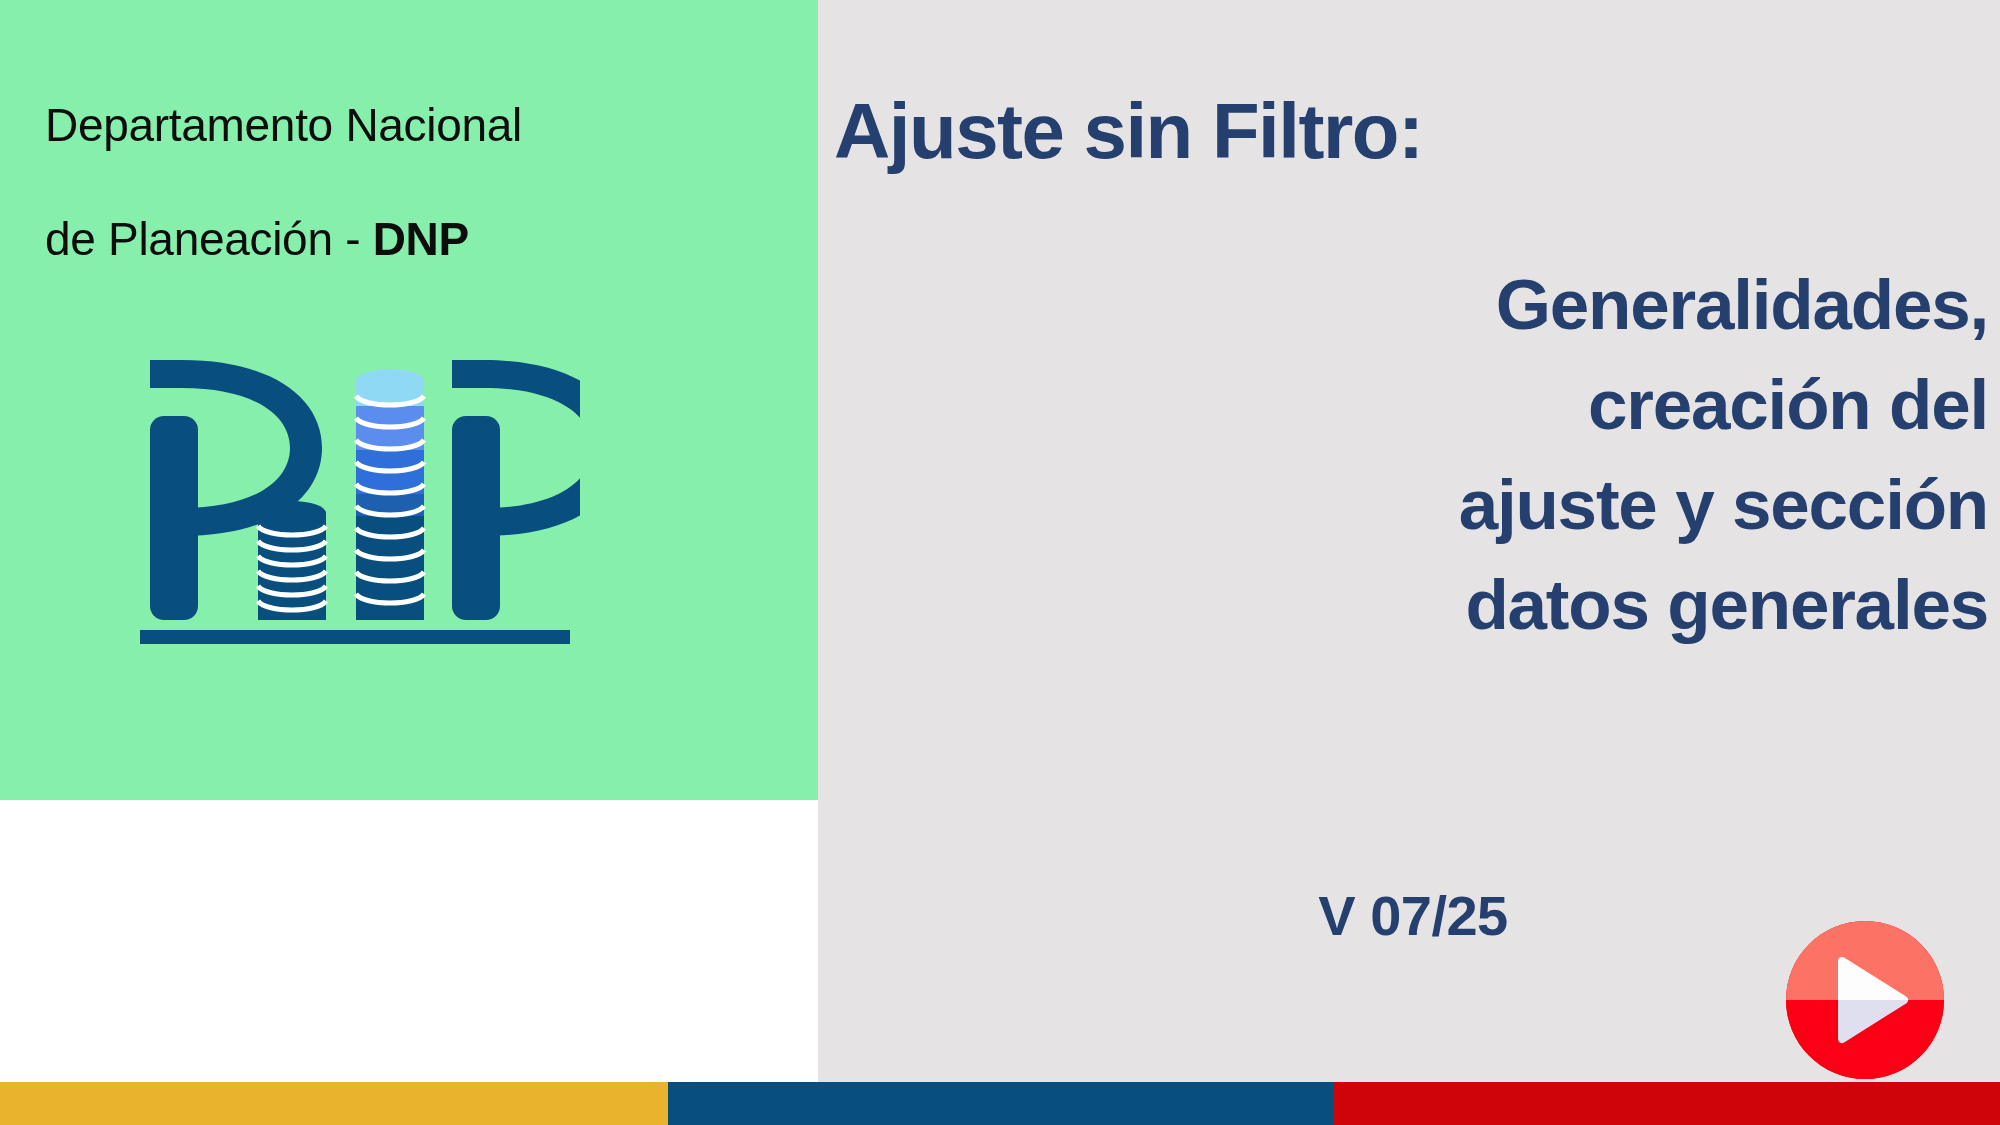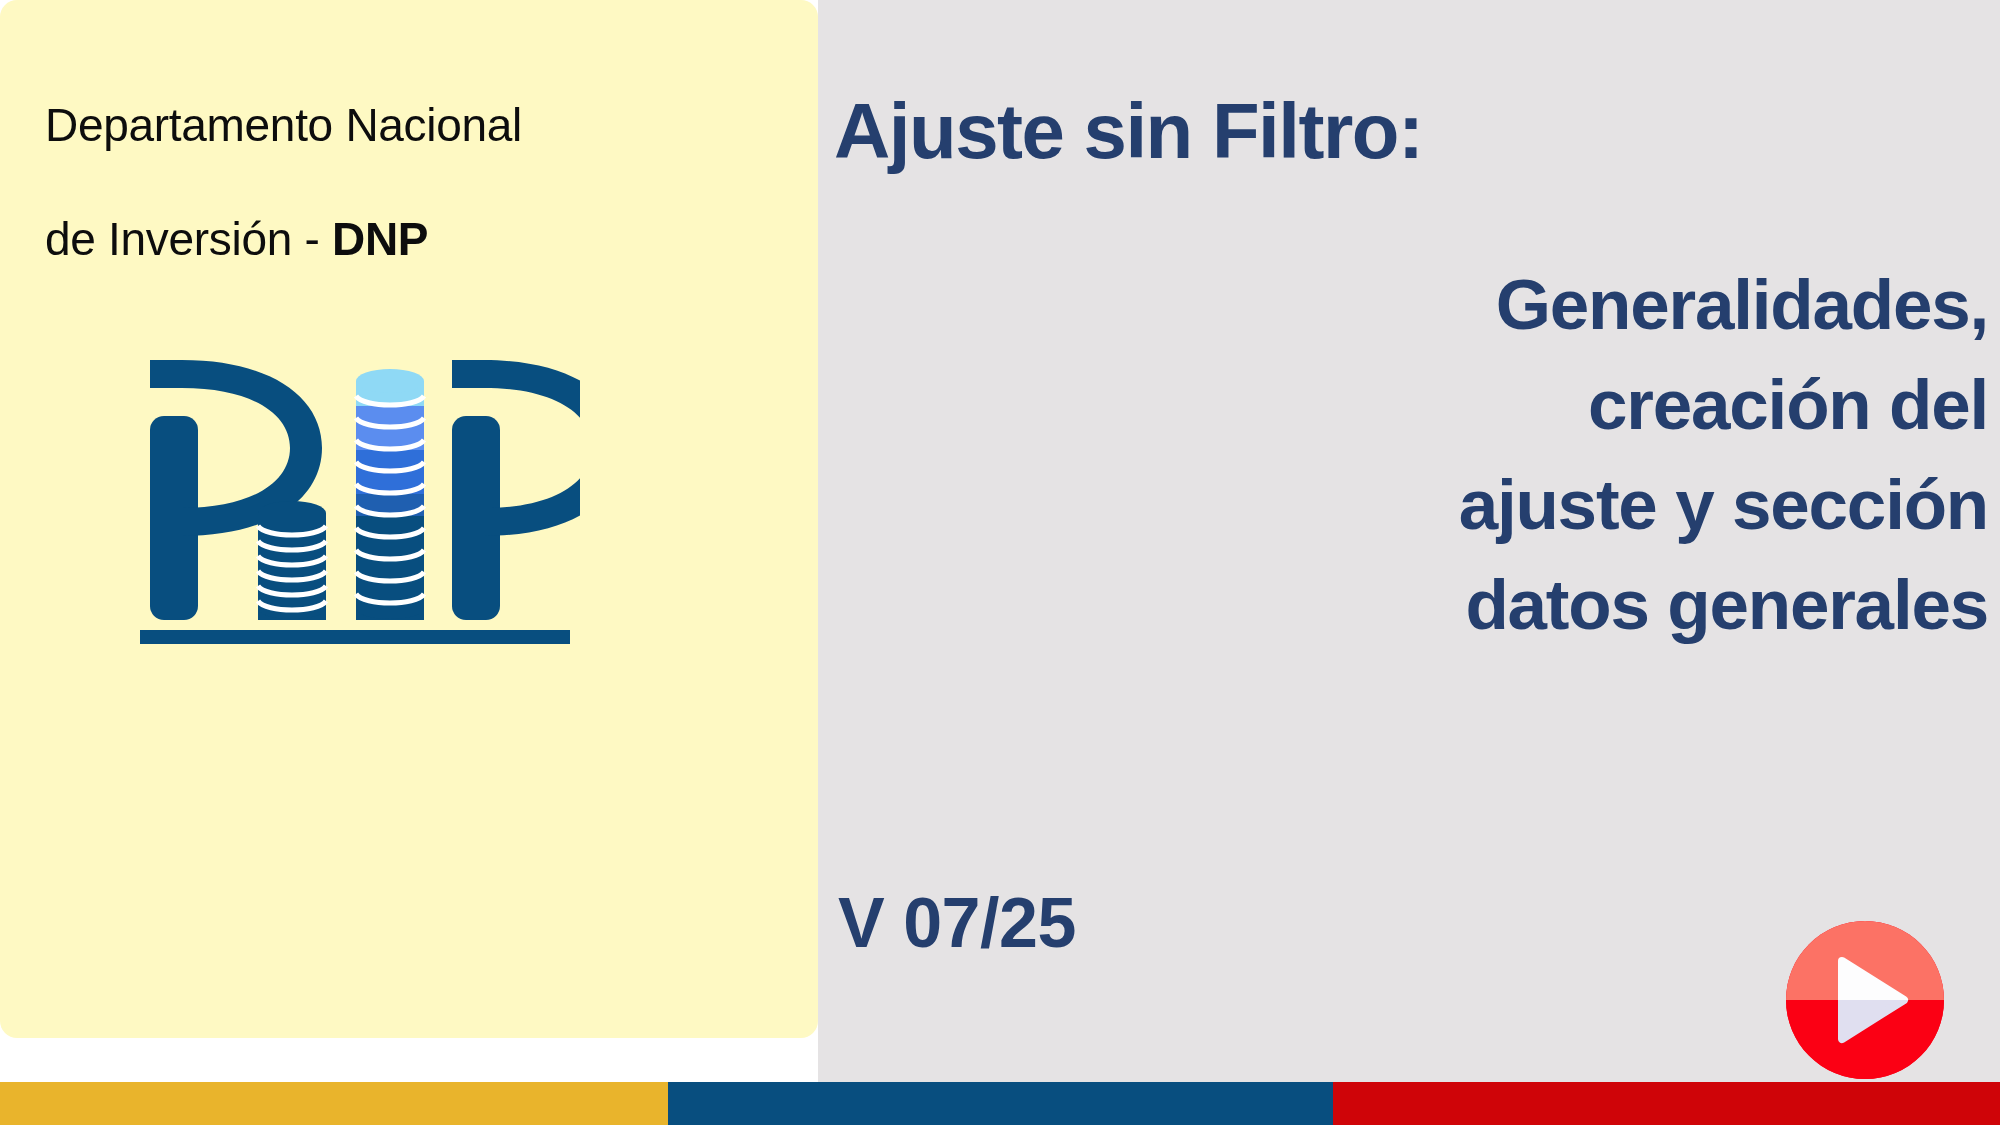--- a/index.html
+++ b/index.html
@@ -21,23 +21,22 @@
     background: #ffffff;
     overflow: hidden;
   }
 
   
   .left-panel {
     position: absolute;
     left: 0;
     top: 0;
     width: 818px;
-    height: 1038px;
-    background: #fef9c3;
-    border-radius: 17px;
+    height: 800px;
+    background: #86efac;
   }
 
   .dnp-heading {
     position: absolute;
     left: 45px;
     top: 40px;
     width: 700px;
     color: #0d0d0d;
     font-family: "Liberation Sans", sans-serif;
     font-size: 46px;
@@ -124,24 +123,25 @@
     line-height: 1.41;
     letter-spacing: -1.2px;
     white-space: pre-line;
   }
 
   .title-version {
     position: absolute;
     left: 20px;
     top: 888px;
     width: 1150px;
+    text-align: center;
     color: #253f6e;
     font-family: "Liberation Sans", sans-serif;
     font-weight: 700;
-    font-size: 70px;
+    font-size: 56px;
     line-height: 1.0;
     letter-spacing: -0.5px;
   }
 
   
   .play-button {
     position: absolute;
     left: 1786px;
     top: 921px;
     width: 158px;
@@ -200,21 +200,21 @@
 </style>
 </head>
 <body>
 
 <div class="slide">
 
   <div class="left-panel">
 
     <div class="dnp-heading">
       <span>Departamento Nacional</span><br>
-      <span>de Inversión - </span><span class="acronym">DNP</span>
+      <span>de Planeación - </span><span class="acronym">DNP</span>
     </div>
 
     <div class="logo-block">
 
       <div class="logo-mark">
         <svg viewBox="0 0 440 340" xmlns="http://www.w3.org/2000/svg">
 
           <rect x="10" y="86" width="48" height="204" rx="14" fill="#084e7f"></rect>
 
           <path d="M 10 30 L 42 30 C 132 30 182 68 182 118 C 182 168 132 206 42 206 L 42 178 C 112 178 150 152 150 118 C 150 84 112 58 42 58 L 10 58 Z" fill="#084e7f"></path>

